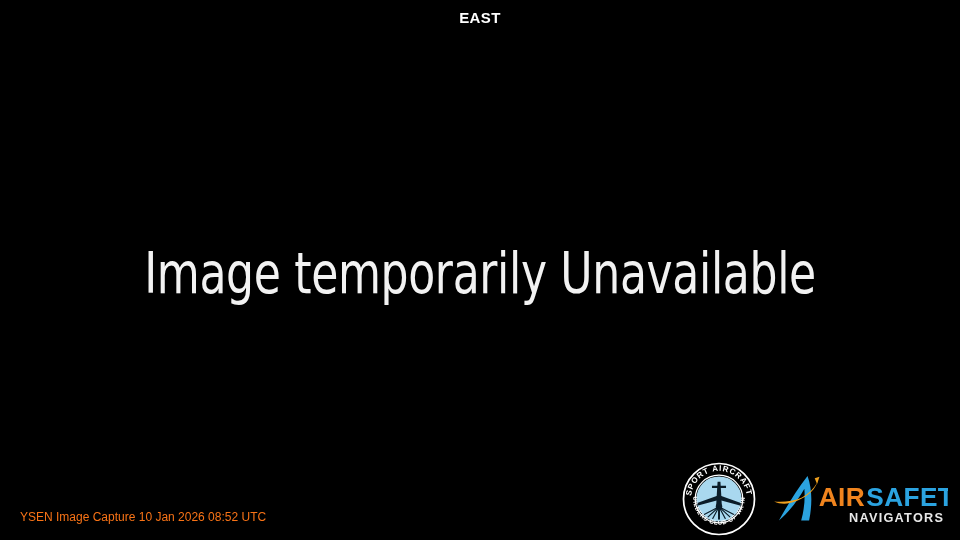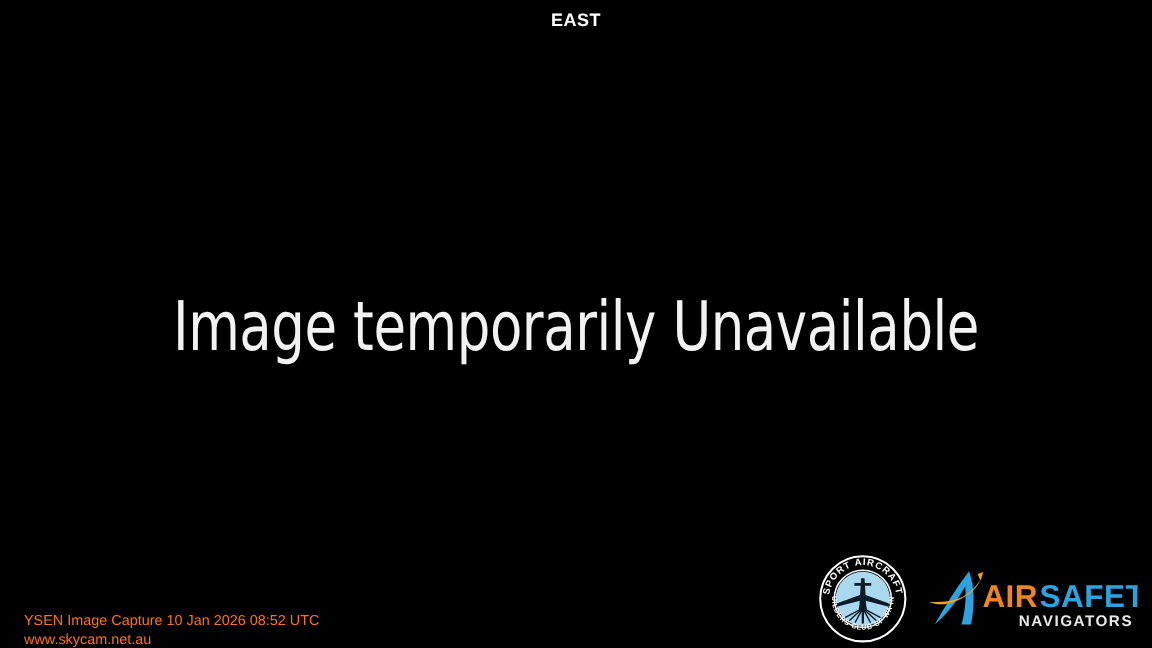--- a/index.html
+++ b/index.html
@@ -106,21 +106,20 @@
 <body>
 
 <div id="screen">
 
   <div id="direction-label">EAST</div>
 
   <div id="status-message">Image temporarily Unavailable</div>
 
   <div id="info-block">
     <span class="info-line">YSEN Image Capture 10 Jan 2026 08:52 UTC</span>
-    <span class="info-line">www.skycam.net.au</span>
   </div>
 
   <div id="logo-strip">
 
     <svg id="saabc-badge" viewBox="0 0 100 100">
       <defs>
         <path id="arcTop" d="M 14,50 A 36,36 0 0 1 86,50" fill="none"></path>
         <path id="arcBottom" d="M 17,50 A 33,33 0 0 0 83,50" fill="none"></path>
         <clipPath id="discClip">
           <circle cx="50" cy="50" r="29"></circle>

